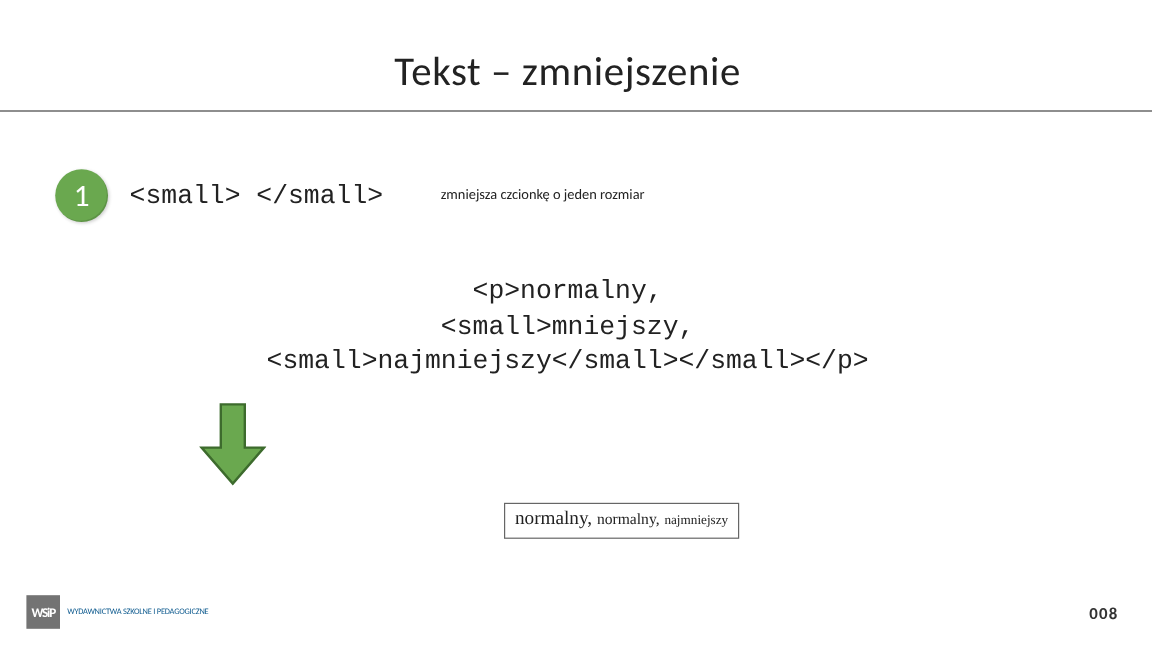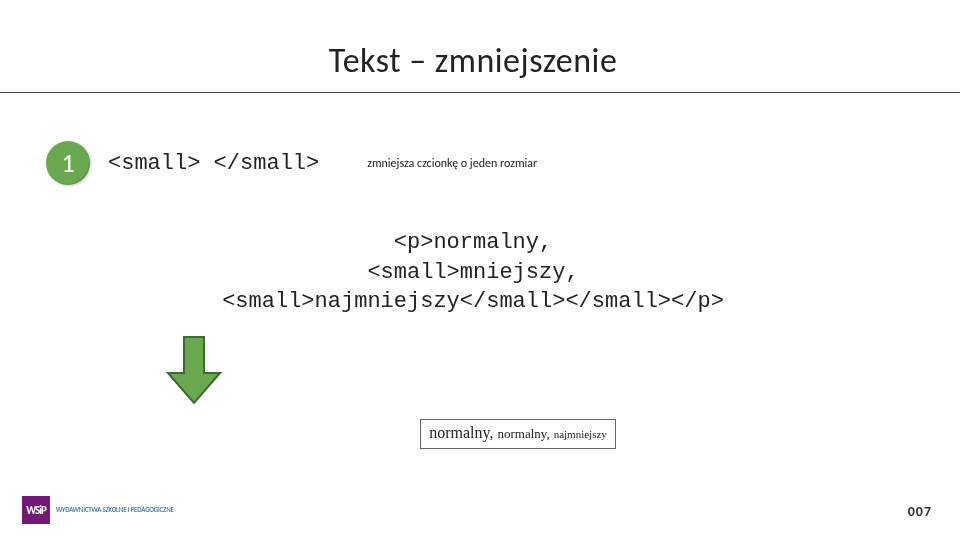--- a/index.html
+++ b/index.html
@@ -13,21 +13,21 @@
   .desc { font-size: 12px; margin-left: 30px; }
   .codeblock { margin-top: 43px; font-family: "Courier New", monospace; font-size: 22px; line-height: 1.35; white-space: pre; }
   .arrow { margin: 18px 0 0 120px; }
   .arrow svg { display: block; }
   .example-box { margin: 14px 0 0 90px; border: 1px solid #666; padding: 4px 8px 6px 8px; font-family: "Times New Roman", serif; display: inline-block; }
   .ex1 { font-size: 16px; }
   .ex2 { font-size: 13px; }
   .ex3 { font-size: 11px; }
   .footer { position: absolute; bottom: 10px; left: 0; right: 0; height: 36px; }
   .logo { position: absolute; left: 22px; bottom: 6px; display: flex; align-items: center; gap: 6px; }
-  .logo-sq { width: 28px; height: 28px; background: #701a75; display: flex; align-items: center; justify-content: center; color: #fff; font-size: 11px; font-weight: 600; letter-spacing: -1px; }
+  .logo-sq { width: 28px; height: 28px; background: #737373; display: flex; align-items: center; justify-content: center; color: #fff; font-size: 11px; font-weight: 600; letter-spacing: -1px; }
   .logo-txt { font-size: 7px; line-height: 1.05; color: #0f5b8f; font-weight: 400; letter-spacing: -0.2px; }
   .pagenum { position: absolute; right: 28px; bottom: 10px; font-size: 14px; font-weight: 700; color: #333; letter-spacing: 1px; }
 </style>
 </head>
 <body>
 
 <div class="slide">
 
   <h1 class="title">Tekst – zmniejszenie</h1>
   <div class="underline"></div>
@@ -54,16 +54,16 @@
     <span class="ex3">najmniejszy</span>
   </div>
 
   <div class="footer">
     <div class="logo">
       <div class="logo-sq">WSiP</div>
       <div class="logo-txt">WYDAWNICTWA
 SZKOLNE
 I PEDAGOGICZNE</div>
     </div>
-    <div class="pagenum">007</div>
+    <div class="pagenum">008</div>
   </div>
 
 </div>
 
 </body></html>

